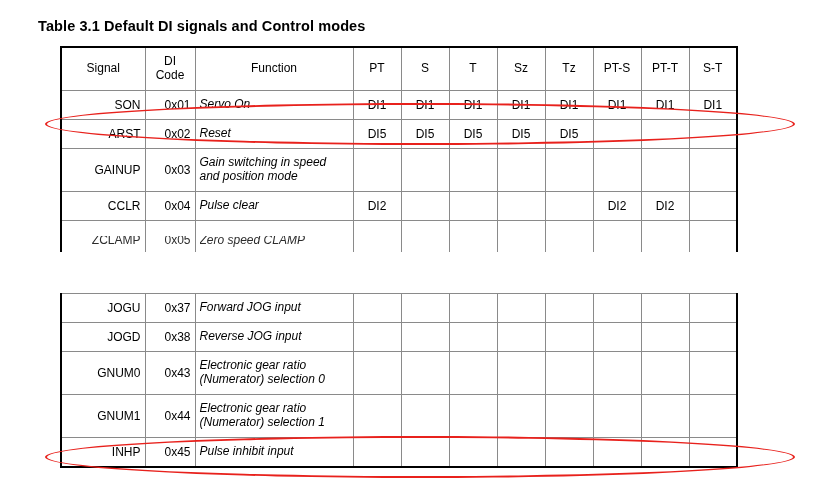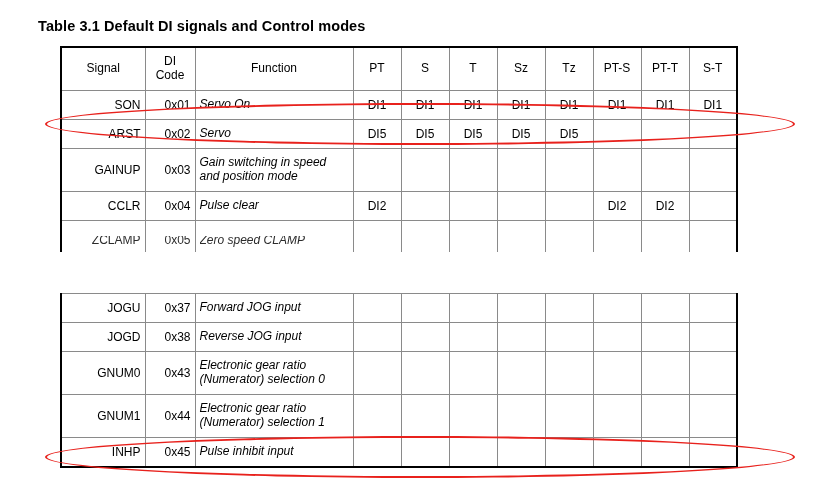--- a/index.html
+++ b/index.html
@@ -180,21 +180,21 @@
           <td class="c-mode">DI1</td>
           <td class="c-mode">DI1</td>
           <td class="c-mode">DI1</td>
           <td class="c-mode">DI1</td>
           <td class="c-mode">DI1</td>
           <td class="c-mode">DI1</td>
         </tr>
         <tr class="short">
           <td class="c-signal">ARST</td>
           <td class="c-code">0x02</td>
-          <td class="c-func">Servo</td>
+          <td class="c-func">Reset</td>
           <td class="c-mode">DI5</td>
           <td class="c-mode">DI5</td>
           <td class="c-mode">DI5</td>
           <td class="c-mode">DI5</td>
           <td class="c-mode">DI5</td>
           <td class="c-mode"></td>
           <td class="c-mode"></td>
           <td class="c-mode"></td>
         </tr>
         <tr class="tall">

